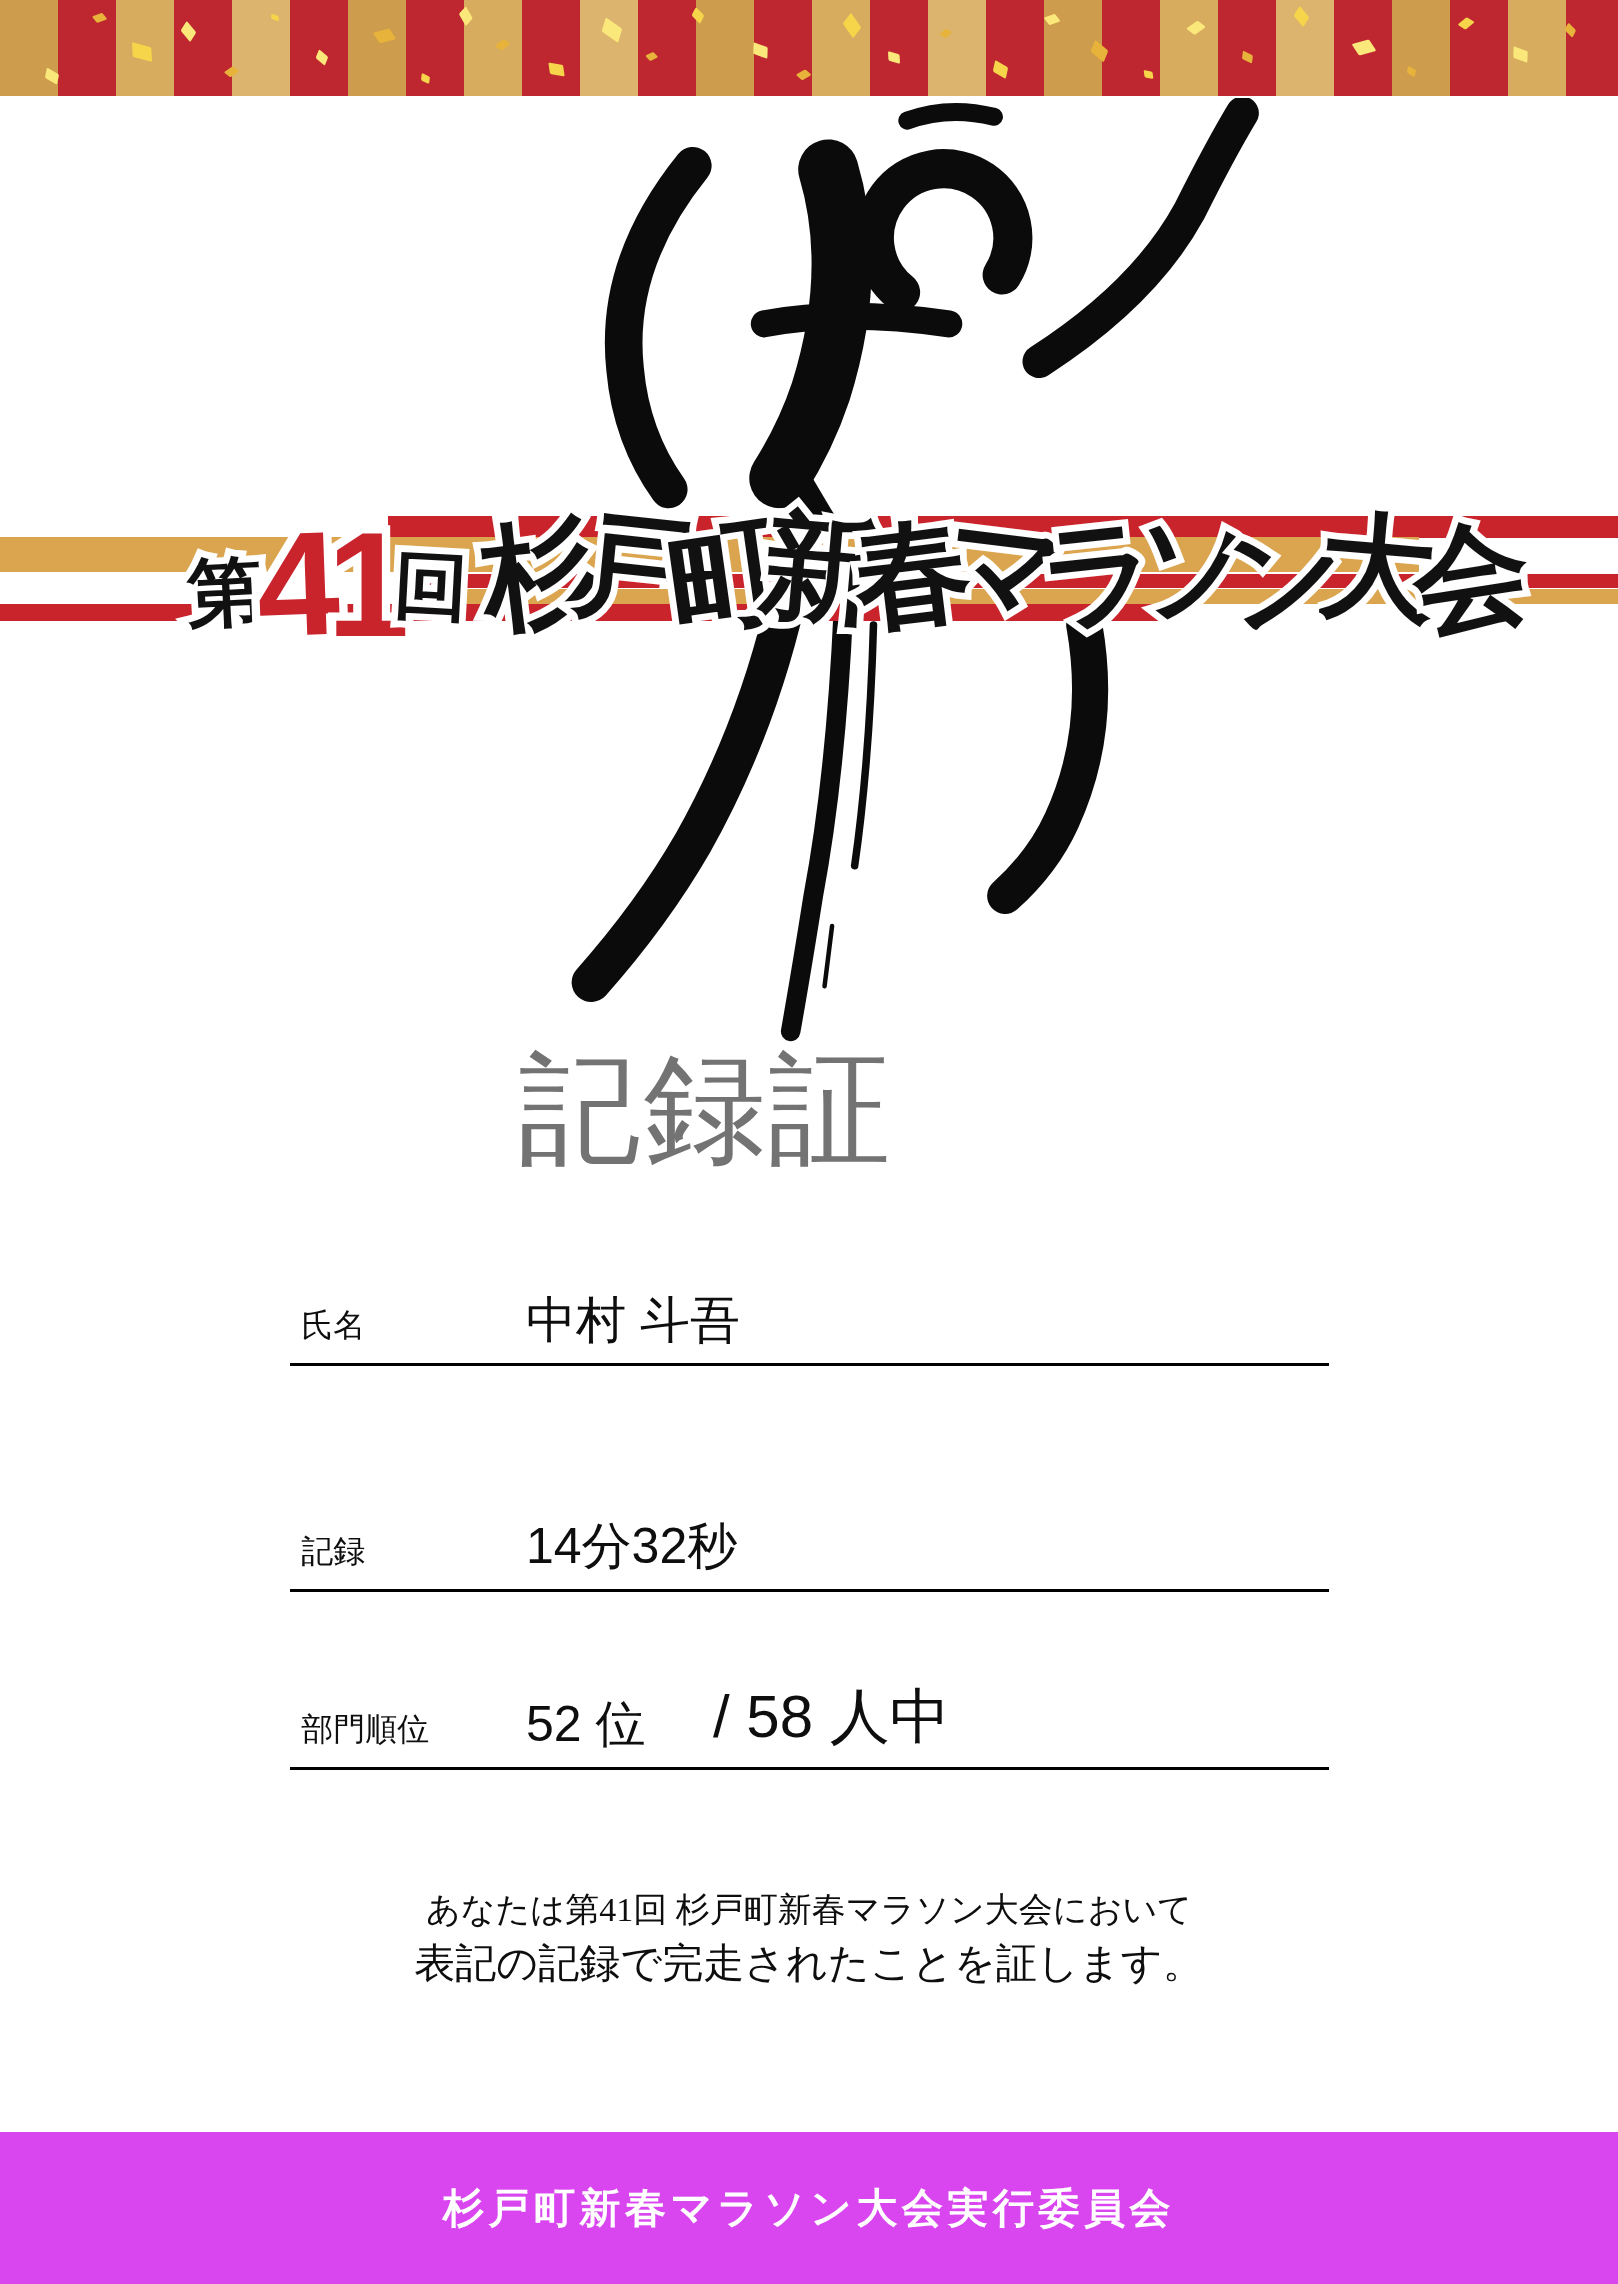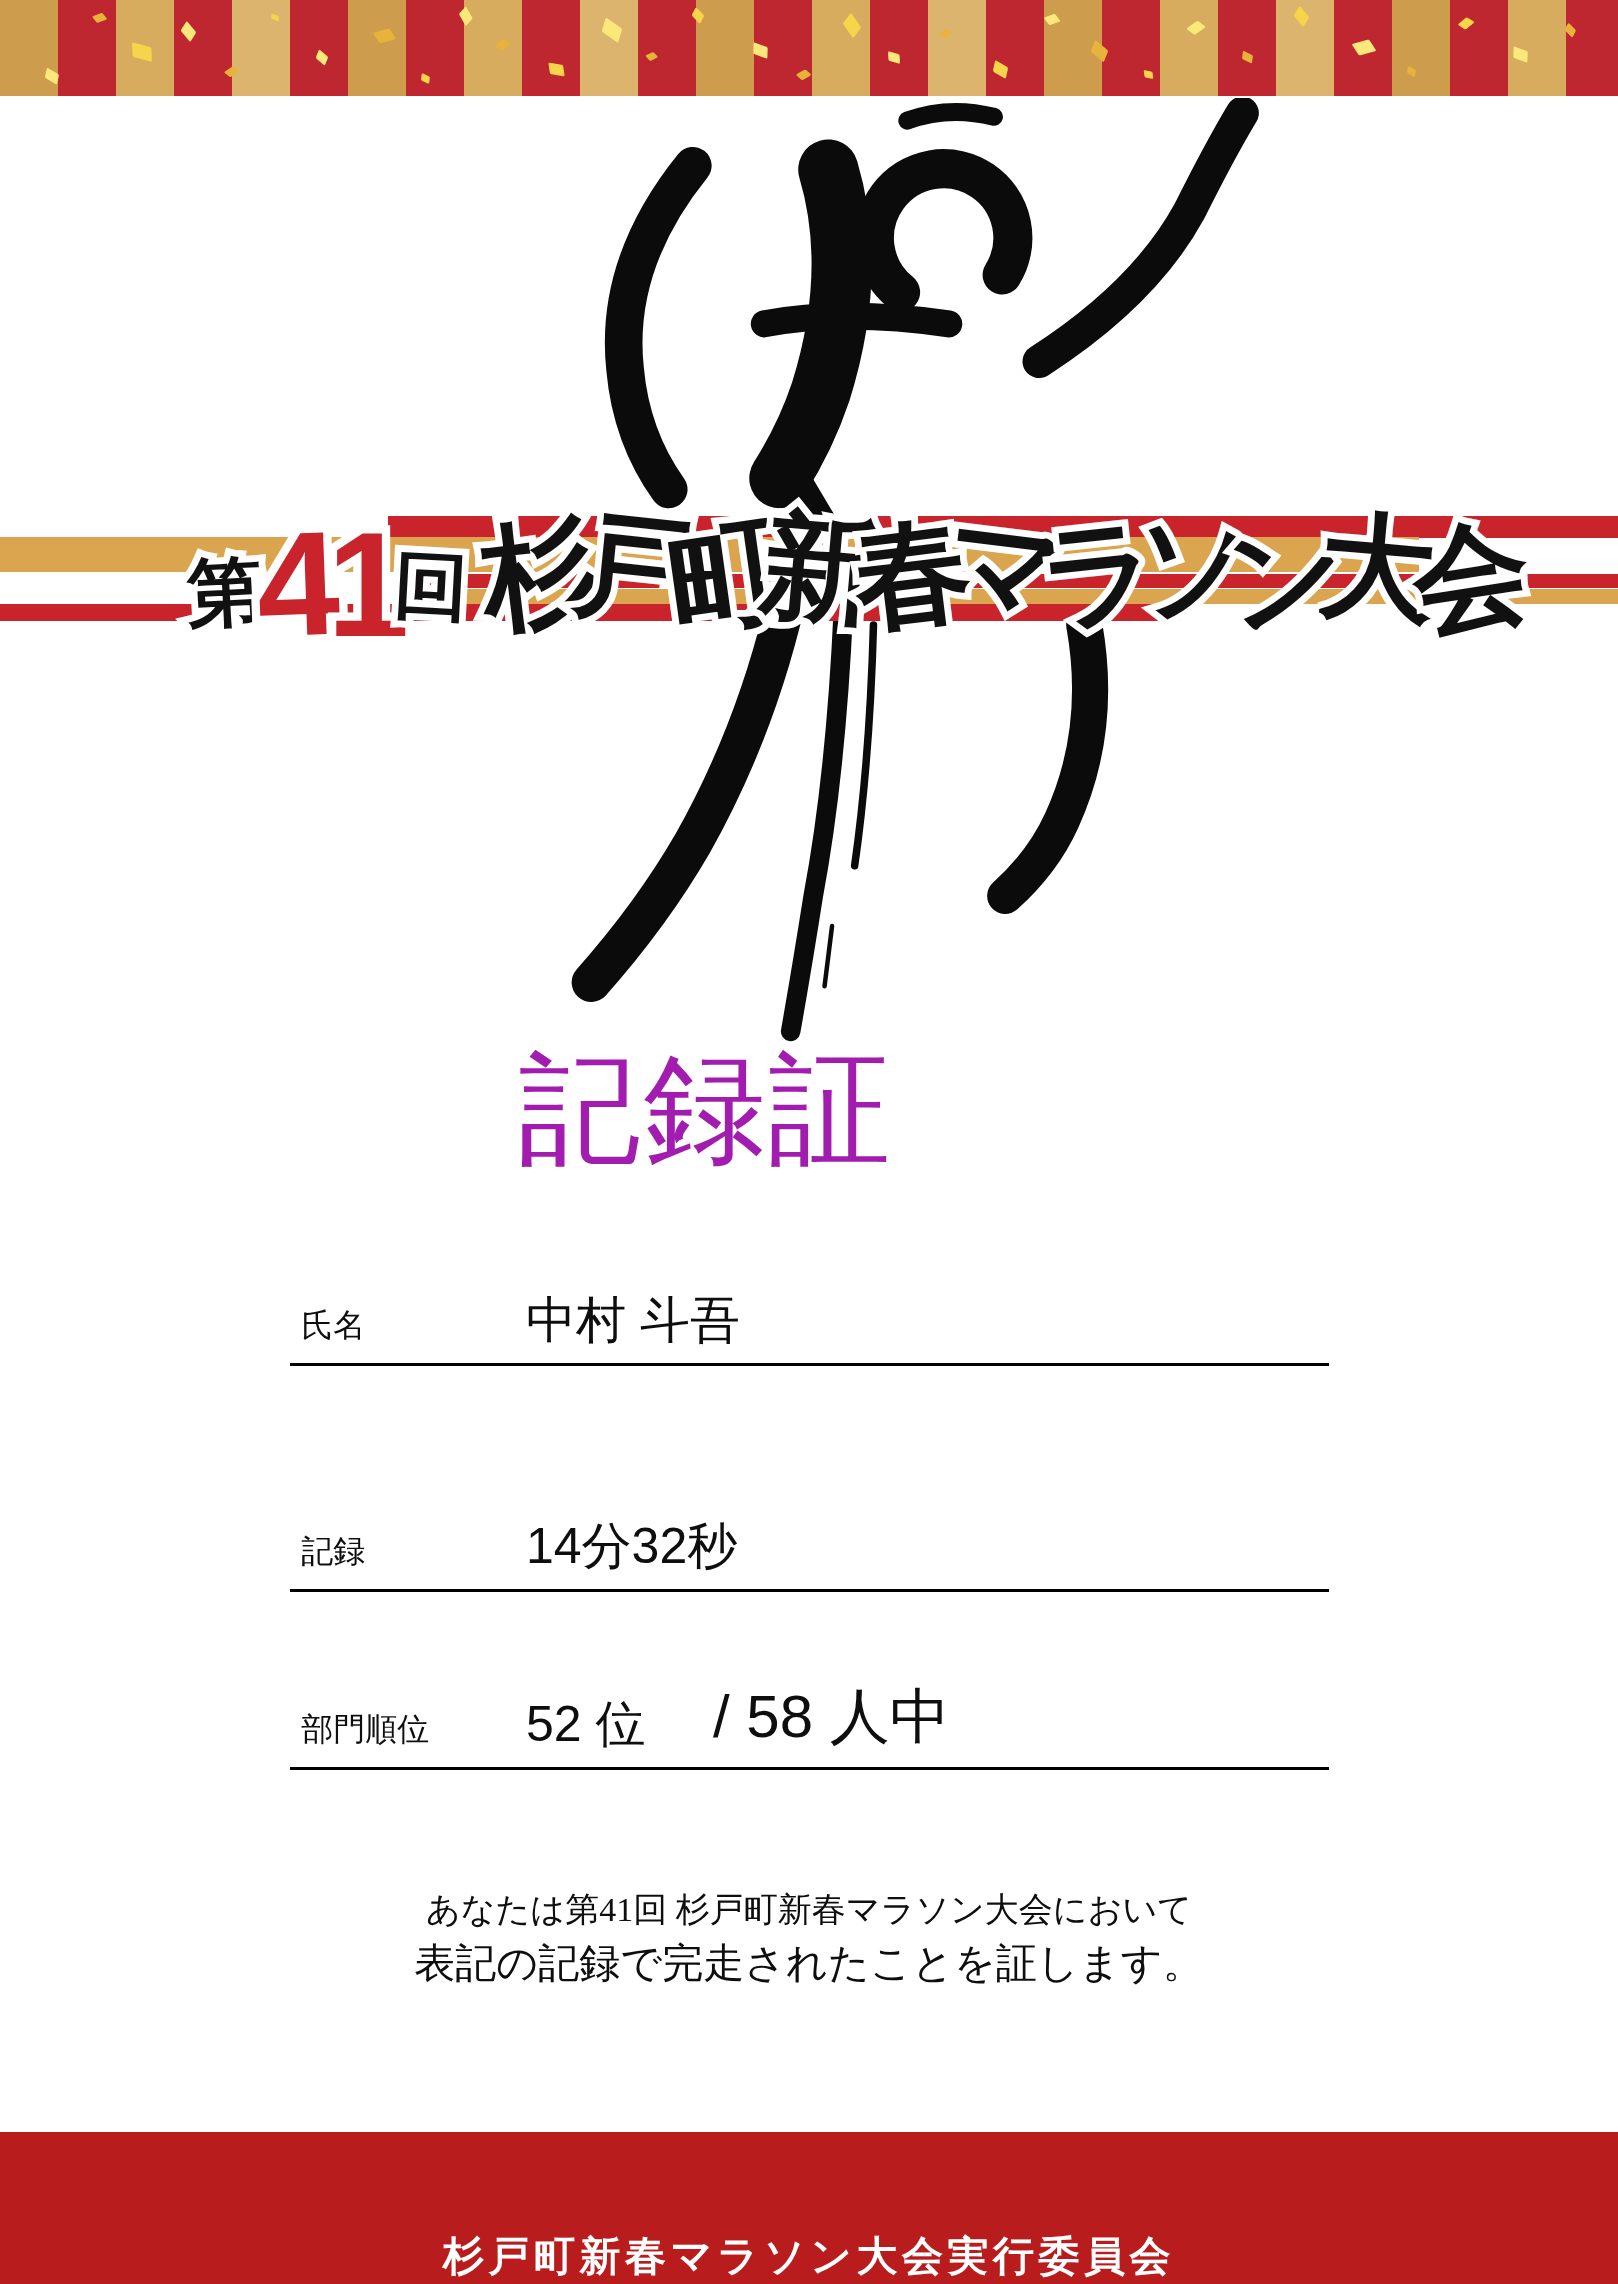--- a/index.html
+++ b/index.html
@@ -35,21 +35,21 @@
   .bt-prefix{position:absolute;left:187px;top:549px;font-size:75px;transform:rotate(-3deg);}
   .bt-number{position:absolute;left:257px;top:498px;font-size:148px;letter-spacing:-12px;transform:rotate(-2deg);}
   .bt-number .bchar::before{-webkit-text-stroke:16.6px #ffffff;}
   .bt-counter{position:absolute;left:394px;top:544px;font-size:74px;transform:rotate(3deg);}
   .bt-main{position:absolute;left:482px;top:513px;display:flex;}
   .bt-main .bchar{font-size:116px;width:93px;text-align:center;}
   
   .cert-title{
     position:absolute;left:0;top:1046px;width:1412px;
     text-align:center;font-family:"Liberation Serif",serif;
-    font-size:122px;letter-spacing:3px;color:#a21caf;line-height:1.05;
+    font-size:122px;letter-spacing:3px;color:#737373;line-height:1.05;
   }
   
   .row{position:absolute;left:290px;width:1039px;height:105px;border-bottom:3.8px solid #000;}
   .row-label{
     position:absolute;left:11.3px;bottom:15px;
     font-family:"Liberation Serif",serif;font-size:32px;color:#0e0e0e;white-space:nowrap;
   }
   .row-value{
     position:absolute;left:236px;bottom:9px;
     font-family:"Liberation Sans",sans-serif;font-size:50px;color:#0e0e0e;white-space:nowrap;
@@ -195,18 +195,18 @@
   </div>
   <div class="row row-rank">
     <span class="row-label">部門順位</span>
     <span class="row-value">52 位</span>
     <span class="row-value2">/ 58 人中</span>
   </div>
 
   <div class="stmt stmt-1">あなたは第41回 杉戸町新春マラソン大会において</div>
   <div class="stmt stmt-2">表記の記録で完走されたことを証します。</div>
 
-  <div class="footer" id="footerBand" style="background: #b91c1c; align-items: flex-end;">
+  <div class="footer" id="footerBand" style="background: #d946ef;">
     <span class="footer-text">杉戸町新春マラソン大会実行委員会</span>
   </div>
 
 </div>
 
 
 </body></html>

